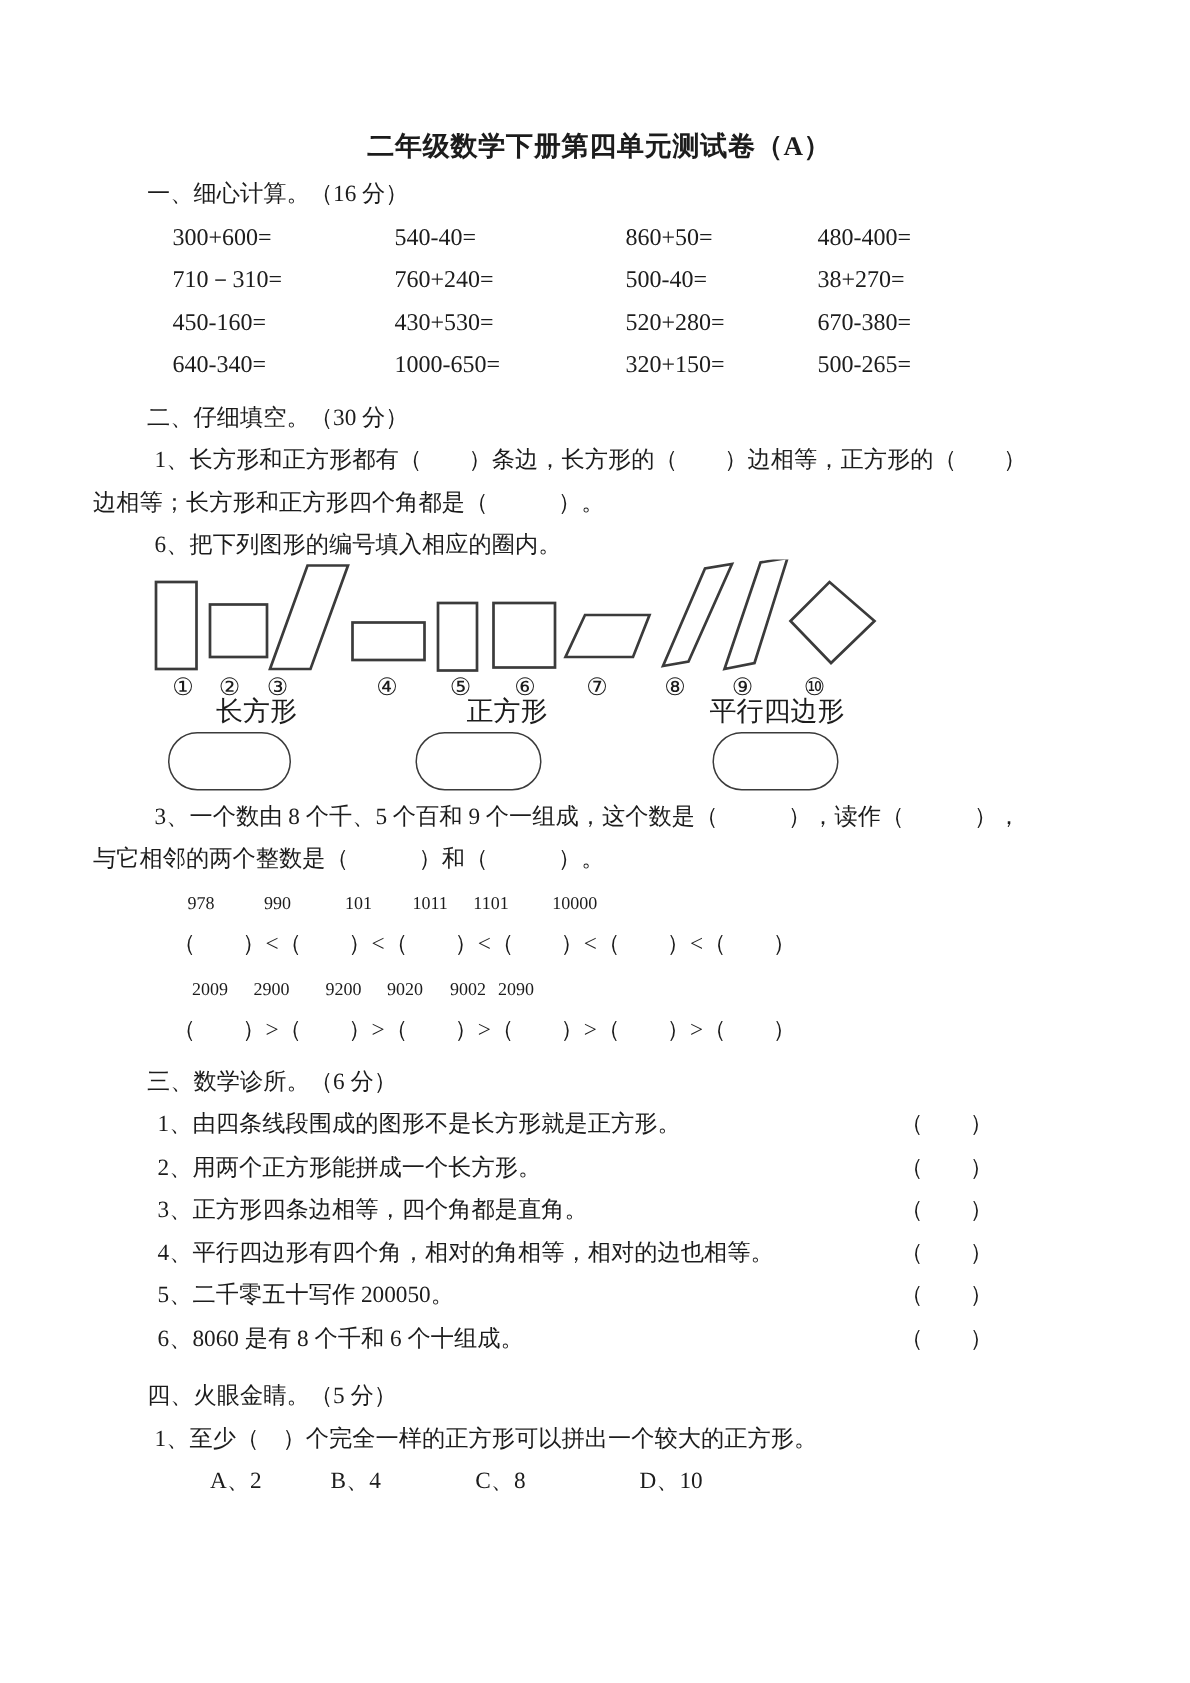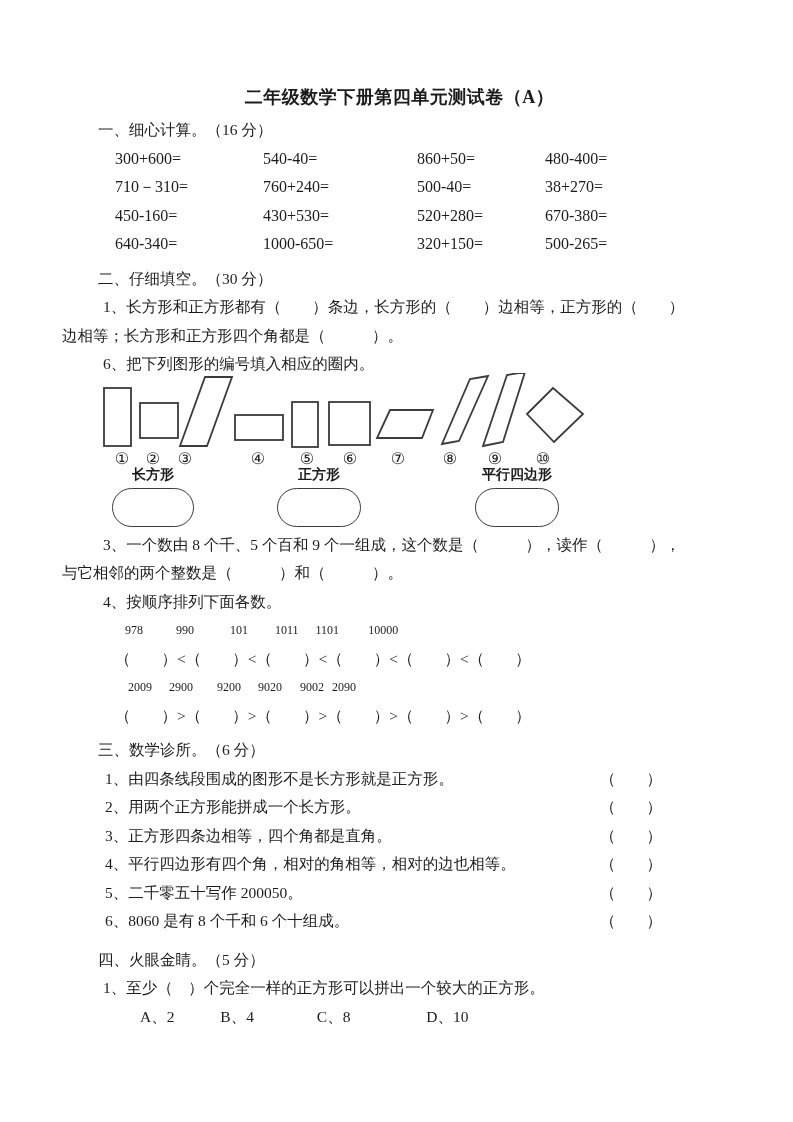--- a/index.html
+++ b/index.html
@@ -53,21 +53,21 @@
   .options span:nth-child(4){margin-left:72px;}
 
   
   .shapes { position:relative; height:152px; }
   .shapes svg { position:absolute; left:38px; top:-6px; }
   .shape-num {
     position:absolute; top:71px; width:18px; text-align:center;
     font-size:16px; line-height:18px;
   }
   .bin { position:absolute; top:87px; text-align:center; }
-  .bin-label { font-weight:bold; font-size:14px; line-height:17px; }
+  .bin-label { font-weight:normal; font-size:18px; line-height:17px;text-align:right; }
   .bin-oval {
     margin:5px auto 0 auto; height:37px;
     border:1.6px solid #3b3b3b; border-radius:20px; background:#fff;
   }
   .bin-1 { left:46px;  width:90px; }
   .bin-2 { left:211px; width:92px; }
   .bin-3 { left:409px; width:92px; }
   .bin-1 .bin-oval { width:80px; }
   .bin-2 .bin-oval { width:82px; }
   .bin-3 .bin-oval { width:82px; }
@@ -139,21 +139,20 @@
       <div class="bin-oval"></div>
     </div>
     <div class="bin bin-3">
       <div class="bin-label">平行四边形</div>
       <div class="bin-oval"></div>
     </div>
   </div>
 
   <div class="line item">3、一个数由 8 个千、5 个百和 9 个一组成，这个数是（　　　），读作（　　　），</div>
   <div class="line cont">与它相邻的两个整数是（　　　）和（　　　）。</div>
-  <div class="line item">4、按顺序排列下面各数。</div>
 
   <div class="nums nums-1">
     <span>978</span>
     <span>990</span>
     <span>101</span>
     <span>1011</span>
     <span>1101</span>
     <span>10000</span>
   </div>
   <div class="line cmp">（　　）&lt;（　　）&lt;（　　）&lt;（　　）&lt;（　　）&lt;（　　）</div>

